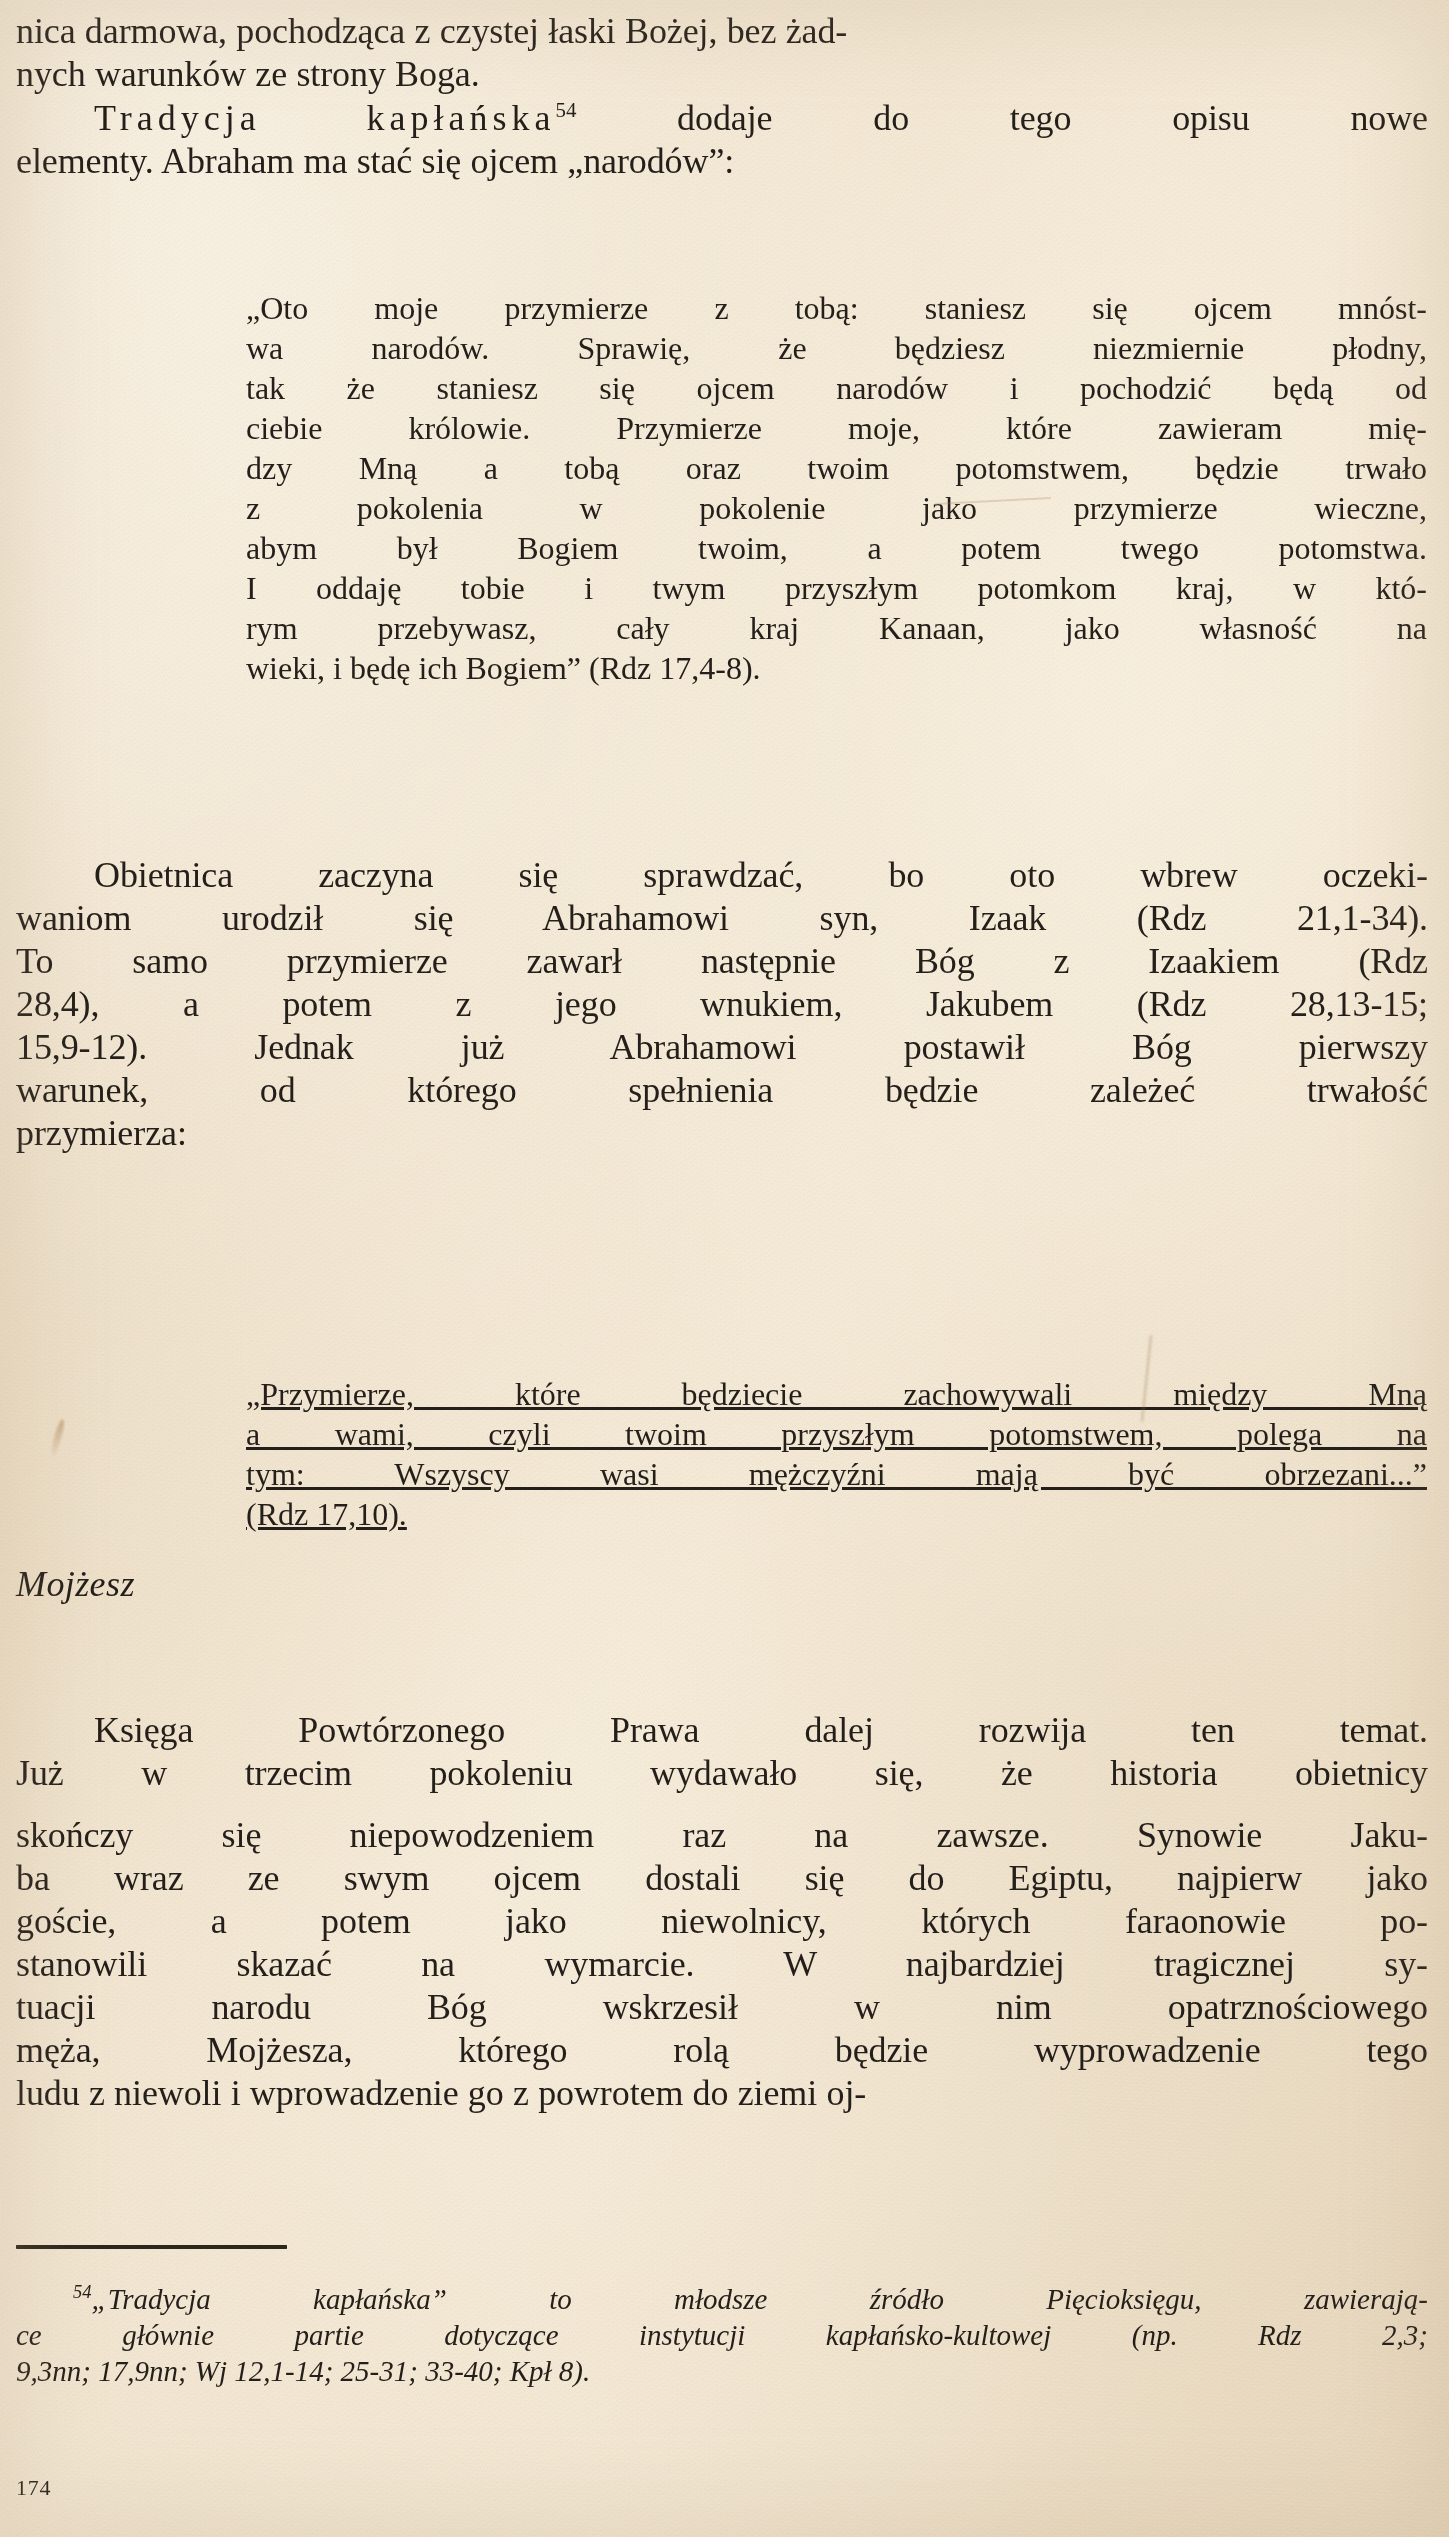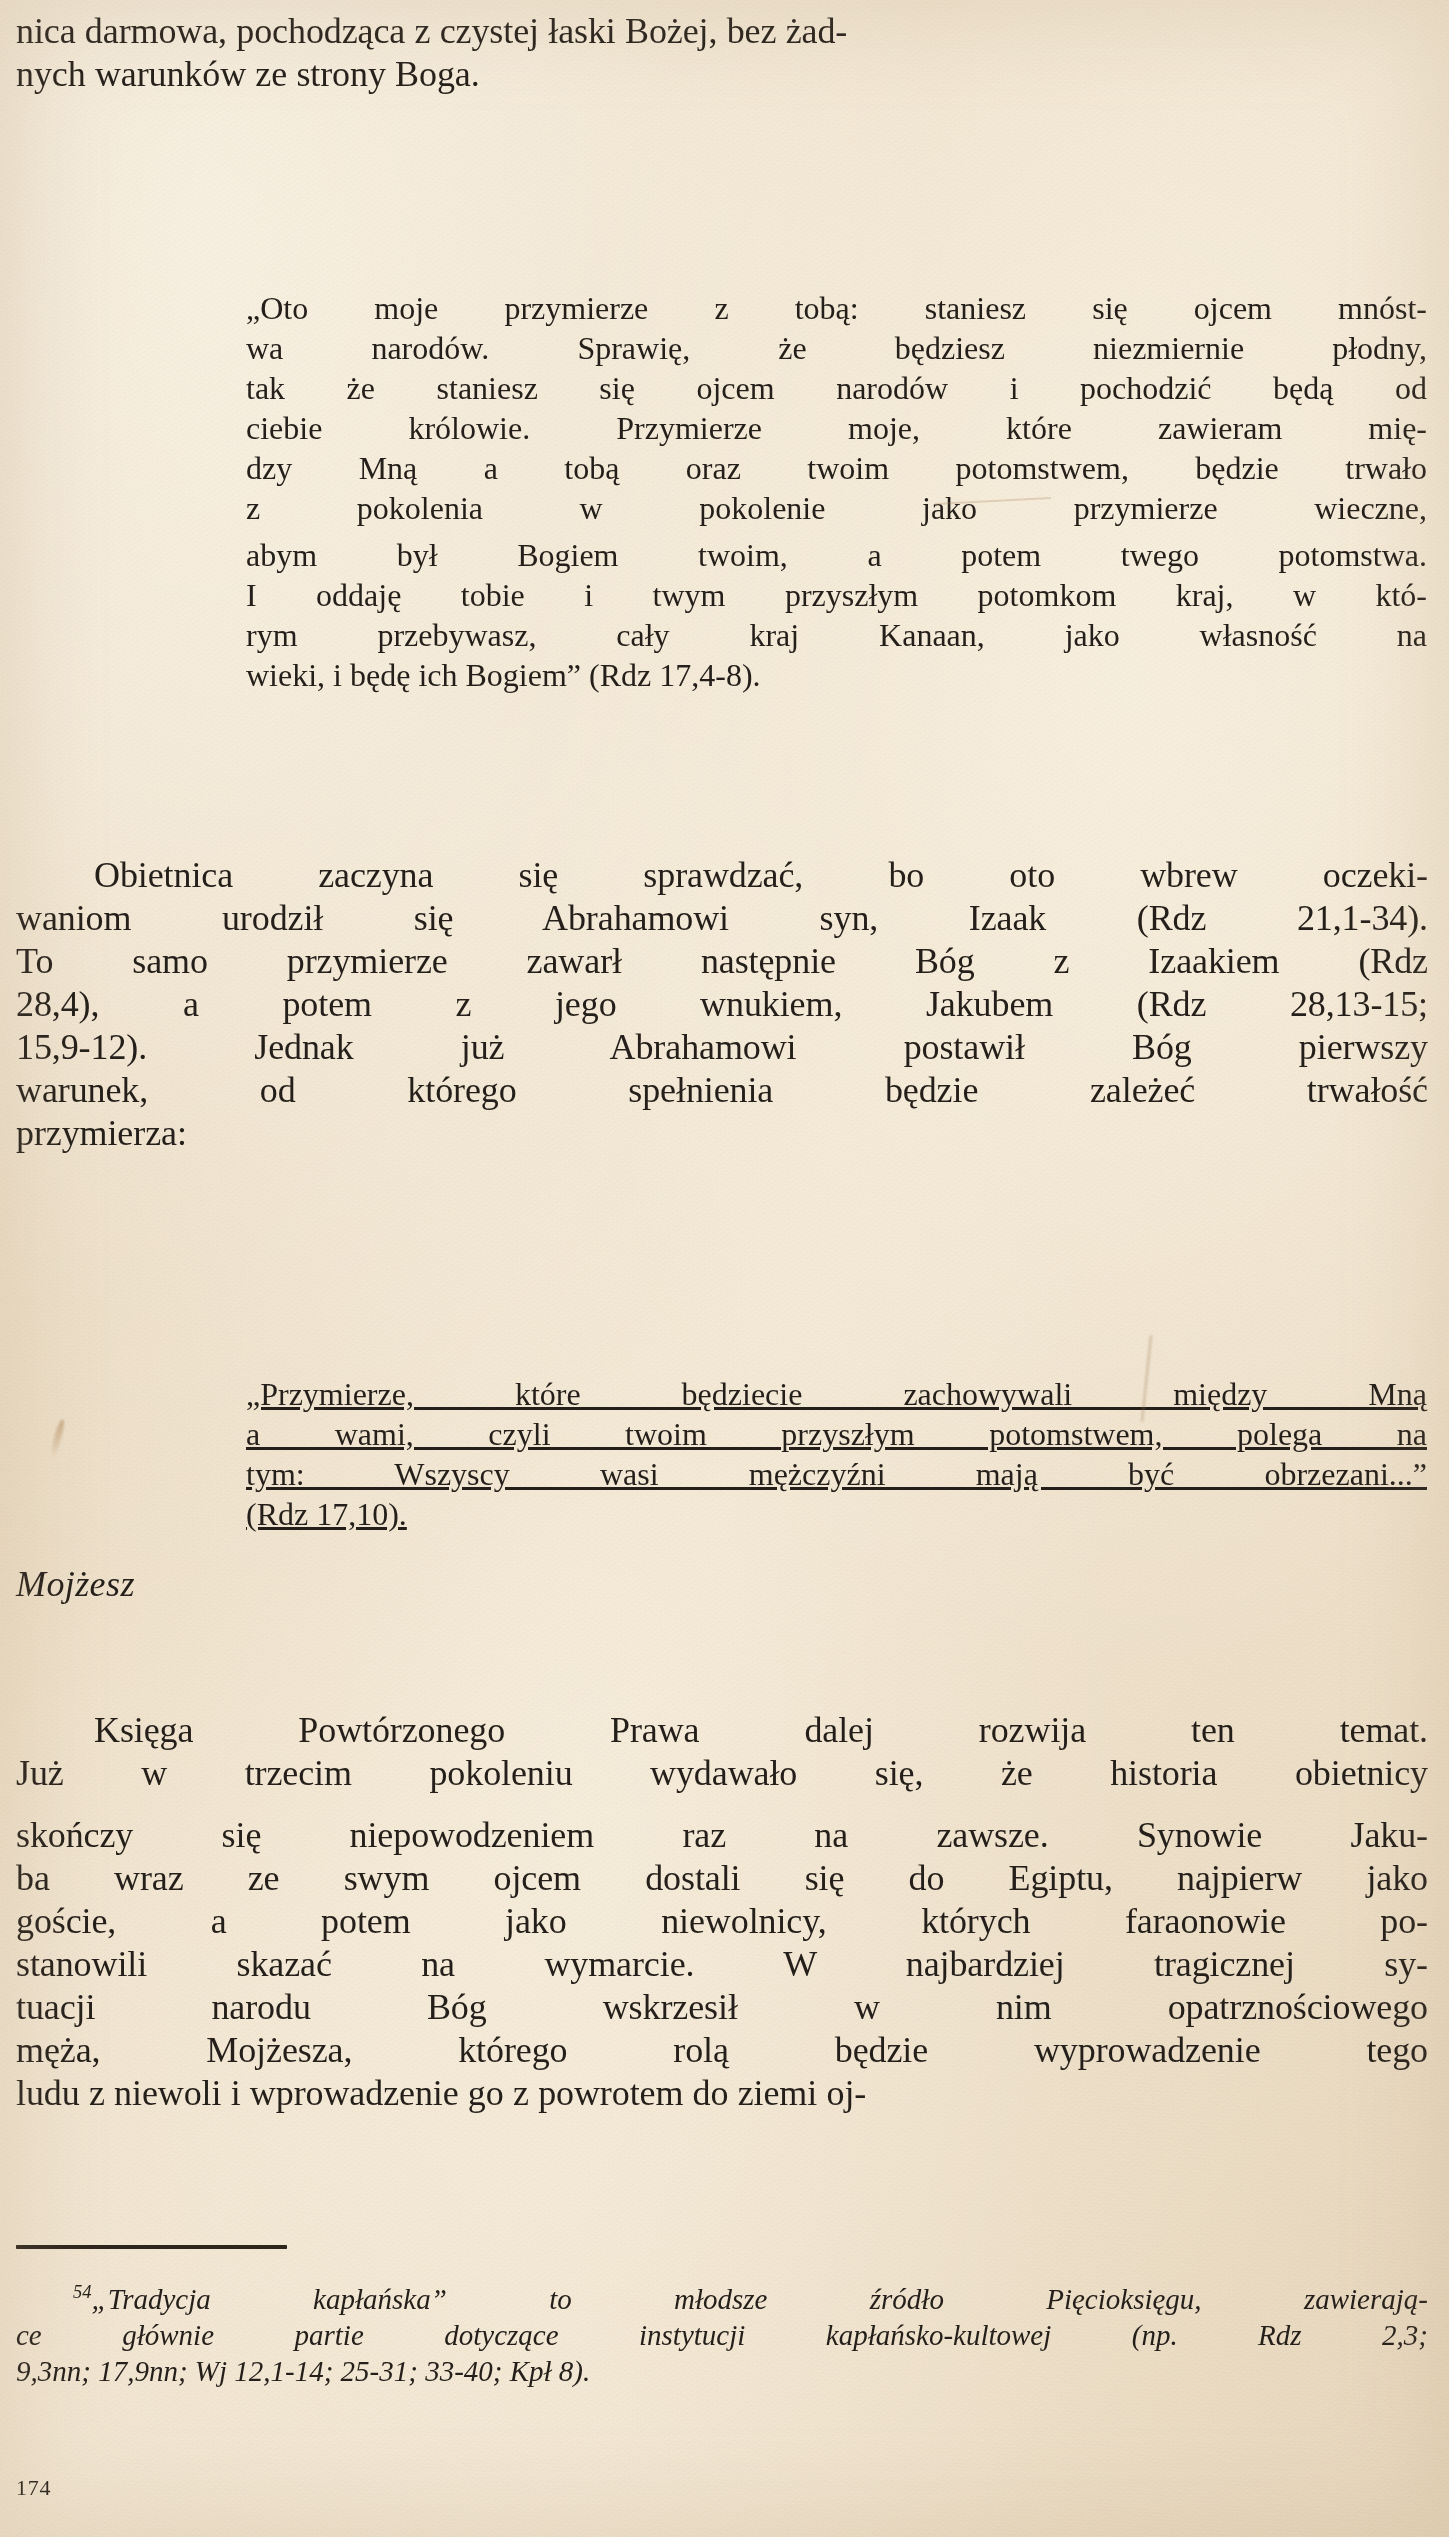--- a/index.html
+++ b/index.html
@@ -180,29 +180,37 @@
 
     <div class="blk body-text" style="top:10px; width:1412px;">
       <div class="ln j">
         <span class="w">nica darmowa, pochodząca z czystej łaski Bożej, bez żad-</span>
       </div>
       <div class="ln last" style="white-space: nowrap; text-align-last: left;">
         <span class="w">nych warunków ze strony Boga.</span>
       </div>
     </div>
 
+    <div class="blk body-text" style="top:97px; width:1412px;">
+      <div class="ln" style="padding-left: 78px; text-align: justify; text-align-last: justify; white-space: normal;">
+        <span class="sperr">Tradycja kapłańska</span><sup class="fn">54</sup><span> dodaje do tego opisu nowe</span>
+      </div>
+      <div class="ln last" style="white-space: nowrap; text-align-last: left;">
+        <span>elementy. Abraham ma stać się ojcem „narodów”:</span>
+      </div>
+    </div>
 
     <div class="blk quote" style="top:288px;">
       <div class="ln" style="text-align: justify; text-align-last: justify; white-space: normal;">„Oto moje przymierze z tobą: staniesz się ojcem mnóst-</div>
       <div class="ln" style="text-align: justify; text-align-last: justify; white-space: normal;">wa narodów. Sprawię, że będziesz niezmiernie płodny,</div>
       <div class="ln" style="text-align: justify; text-align-last: justify; white-space: normal;">tak że staniesz się ojcem narodów i pochodzić będą od</div>
       <div class="ln" style="text-align: justify; text-align-last: justify; white-space: normal;">ciebie królowie. Przymierze moje, które zawieram mię-</div>
       <div class="ln" style="text-align: justify; text-align-last: justify; white-space: normal;">dzy Mną a tobą oraz twoim potomstwem, będzie trwało</div>
       <div class="ln" style="text-align: justify; text-align-last: justify; white-space: normal;">z pokolenia w pokolenie jako przymierze wieczne,</div>
-      <div class="ln" style="text-align: justify; text-align-last: justify; white-space: normal; margin-top: 7px;">abym był Bogiem twoim, a potem twego potomstwa.</div>
+      <div class="ln" style="text-align: justify; text-align-last: justify; white-space: normal;">abym był Bogiem twoim, a potem twego potomstwa.</div>
       <div class="ln" style="text-align: justify; text-align-last: justify; white-space: normal;">I oddaję tobie i twym przyszłym potomkom kraj, w któ-</div>
       <div class="ln" style="text-align: justify; text-align-last: justify; white-space: normal;">rym przebywasz, cały kraj Kanaan, jako własność na</div>
       <div class="ln" style="text-align: justify; text-align-last: left; white-space: normal;">wieki, i będę ich Bogiem” (Rdz 17,4-8).</div>
     </div>
 
     <div class="blk body-text" style="top:854px; width:1412px;">
       <div class="ln" style="padding-left: 78px; text-align: justify; text-align-last: justify; white-space: normal;">Obietnica zaczyna się sprawdzać, bo oto wbrew oczeki-</div>
       <div class="ln" style="text-align: justify; text-align-last: justify; white-space: normal;">waniom urodził się Abrahamowi syn, Izaak (Rdz 21,1-34).</div>
       <div class="ln" style="text-align: justify; text-align-last: justify; white-space: normal;">To samo przymierze zawarł następnie Bóg z Izaakiem (Rdz</div>
       <div class="ln" style="text-align: justify; text-align-last: justify; white-space: normal;">28,4), a potem z jego wnukiem, Jakubem (Rdz 28,13-15;</div>

